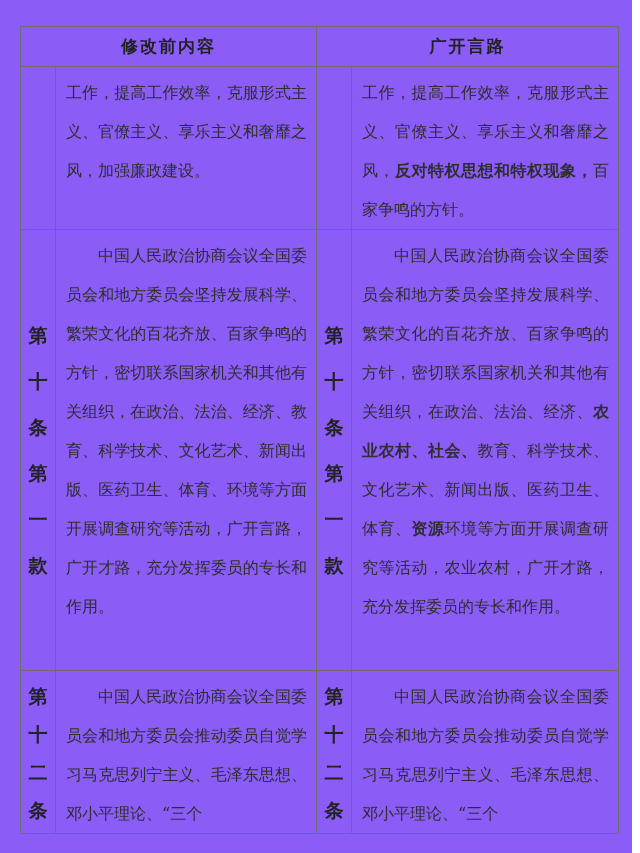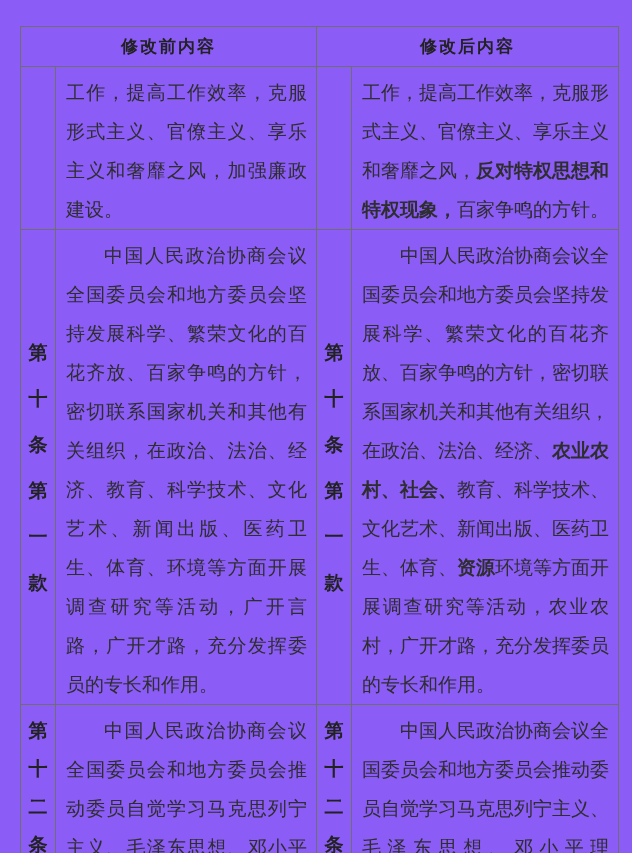--- a/index.html
+++ b/index.html
@@ -35,21 +35,21 @@
   }
   tr.r1 { height: 156px; }
   tr.r2 { height: 441px; }
   tr.r3 { height: 157px; }
   td.content {
     vertical-align: top;
     padding: 6px 9px 0 10px;
     overflow: hidden;
   }
   td.content p {
-    font-size: 19px;
+    font-size: 16px;
     line-height: 39px;
     text-align: justify;
     text-justify: inter-character;
   }
   p.indent { text-indent: 2em; }
   .seg-bold {
     font-weight: bold;
     font-family: "DejaVu Sans", "Liberation Sans", sans-serif;
   }
   td.label {
@@ -72,21 +72,21 @@
   <table class="cmp">
     <colgroup>
       <col style="width:35px">
       <col style="width:261px">
       <col style="width:35px">
       <col style="width:267px">
     </colgroup>
     <thead>
       <tr class="hdr-row">
         <th class="hdr" colspan="2">修改前内容</th>
-        <th class="hdr" colspan="2">修改后内容</th>
+        <th class="hdr" colspan="2">广开言路</th>
       </tr>
     </thead>
     <tbody>
 
       <tr class="r1">
         <td class="label"></td>
         <td class="content">
           <p><span>工作，提高工作效率，克服形式主义、官僚主义、享乐主义和奢靡之风，加强廉政建设。</span></p>
         </td>
         <td class="label"></td>

